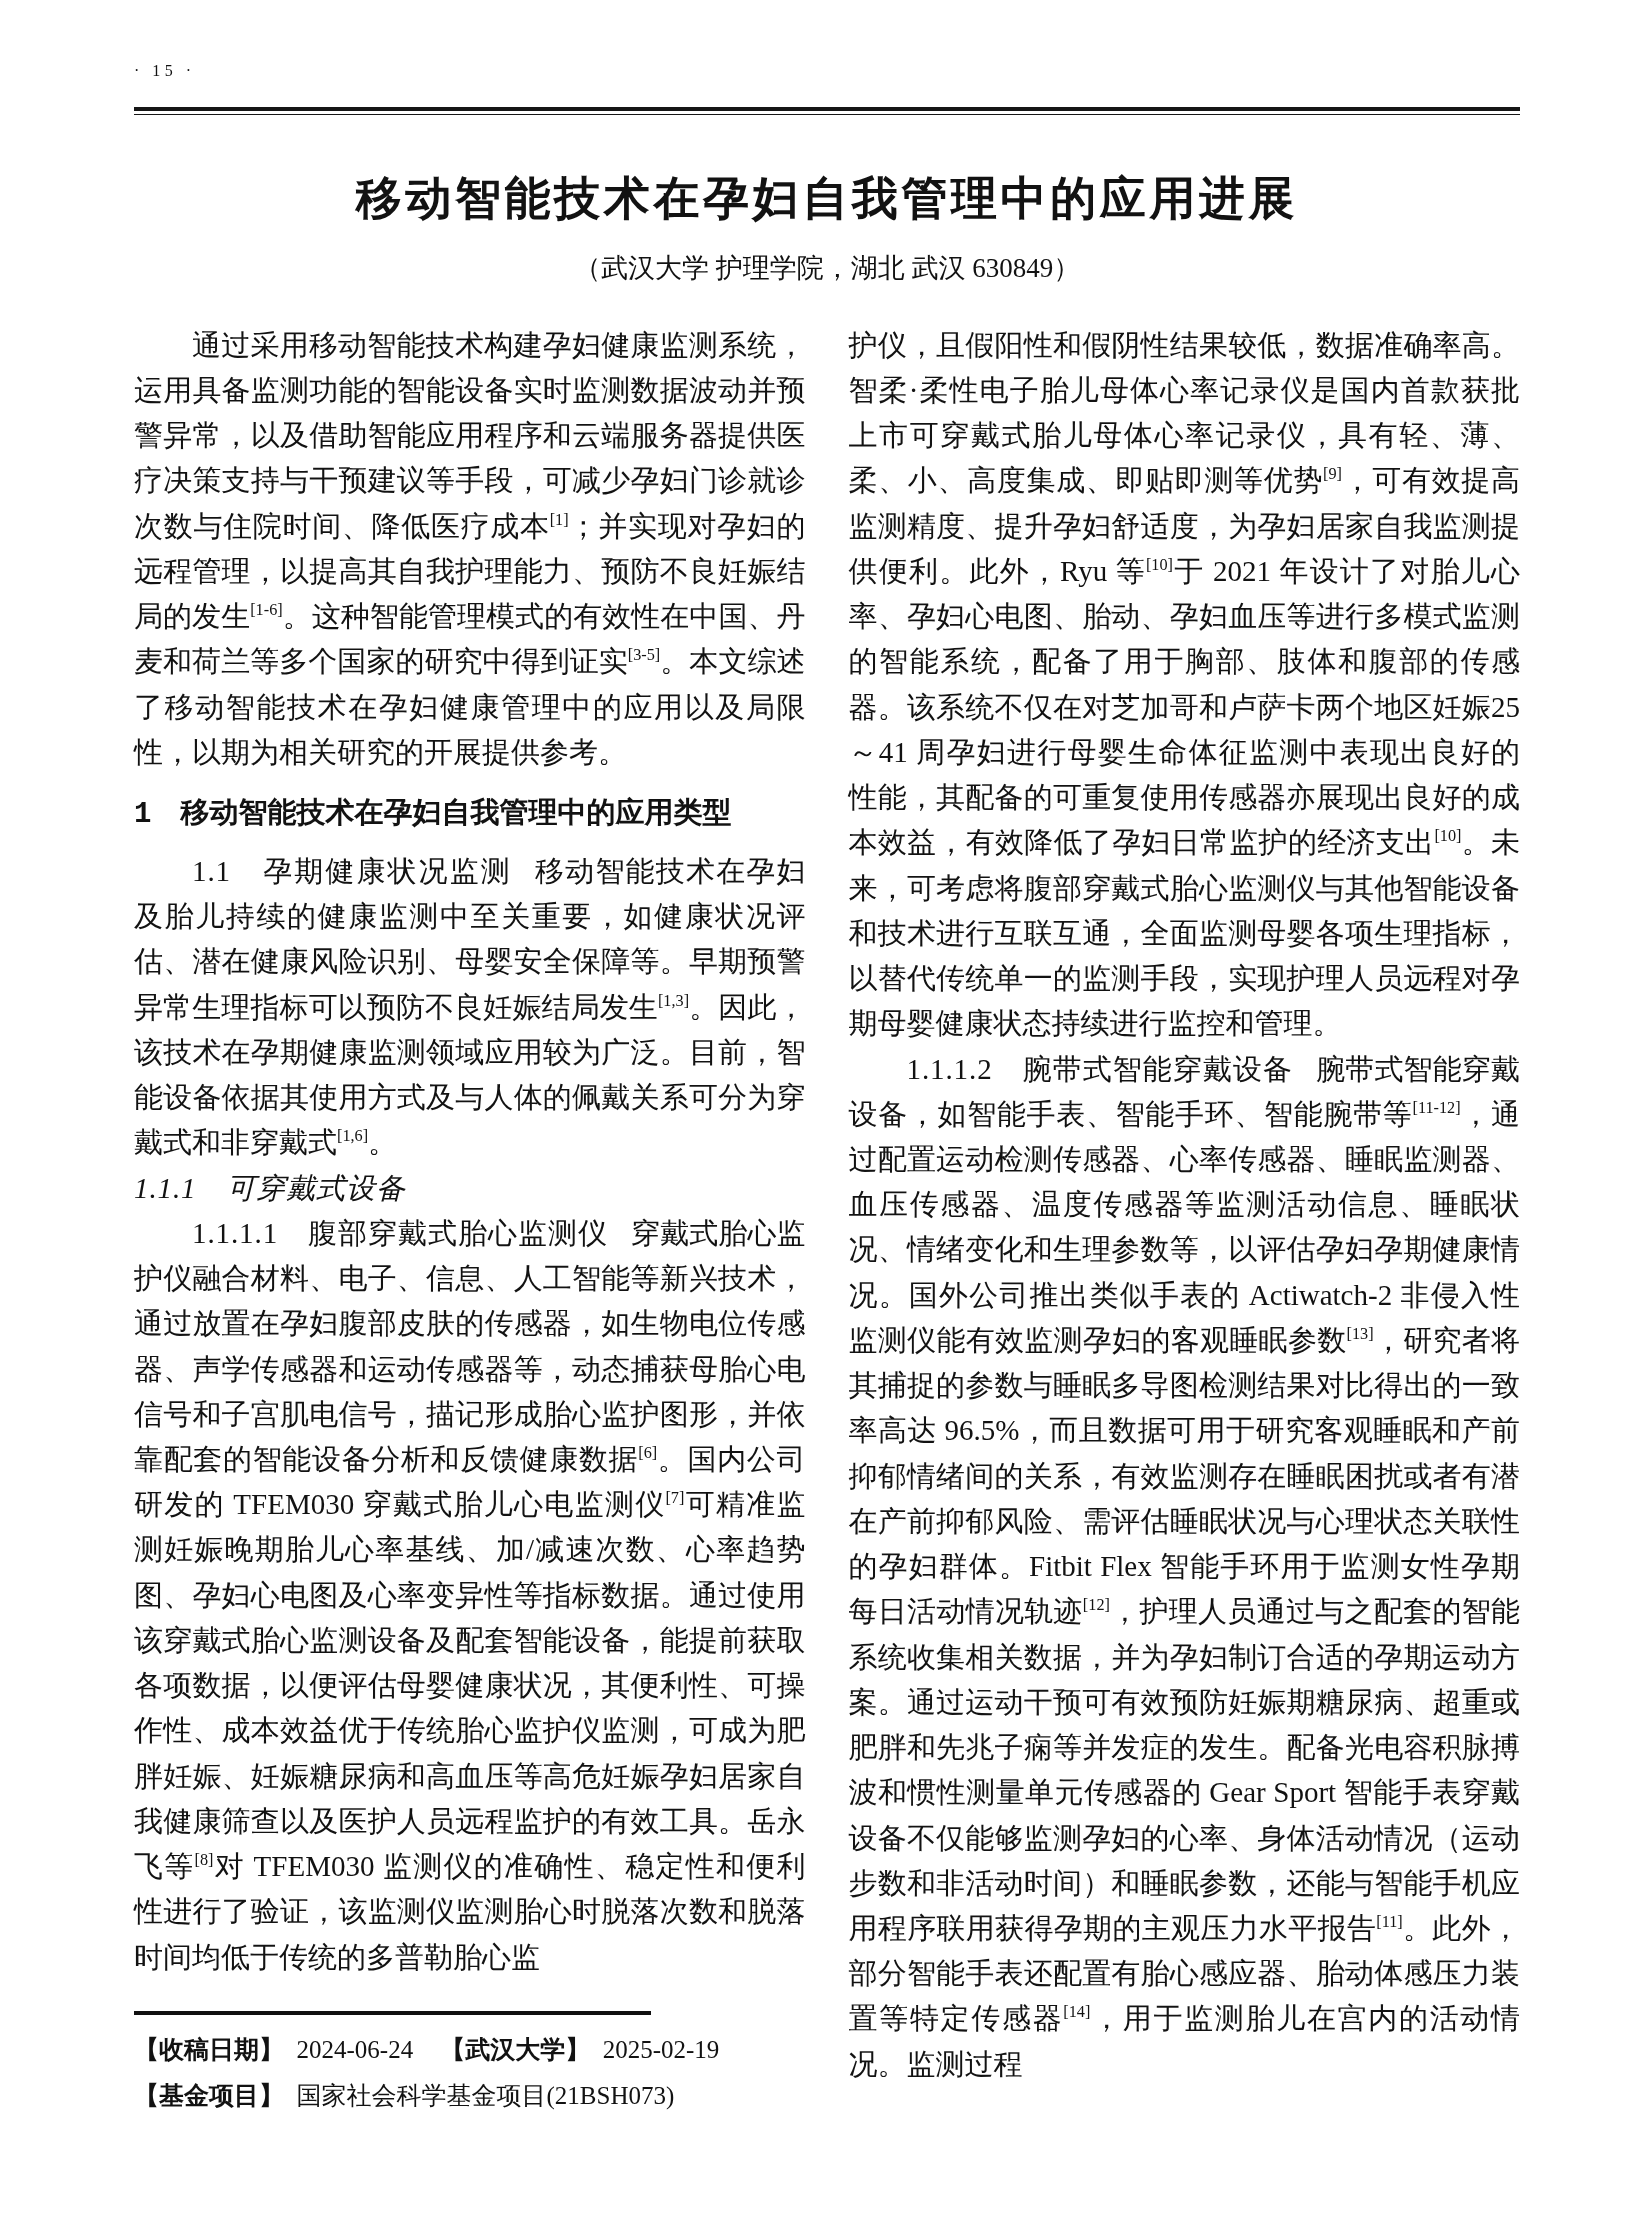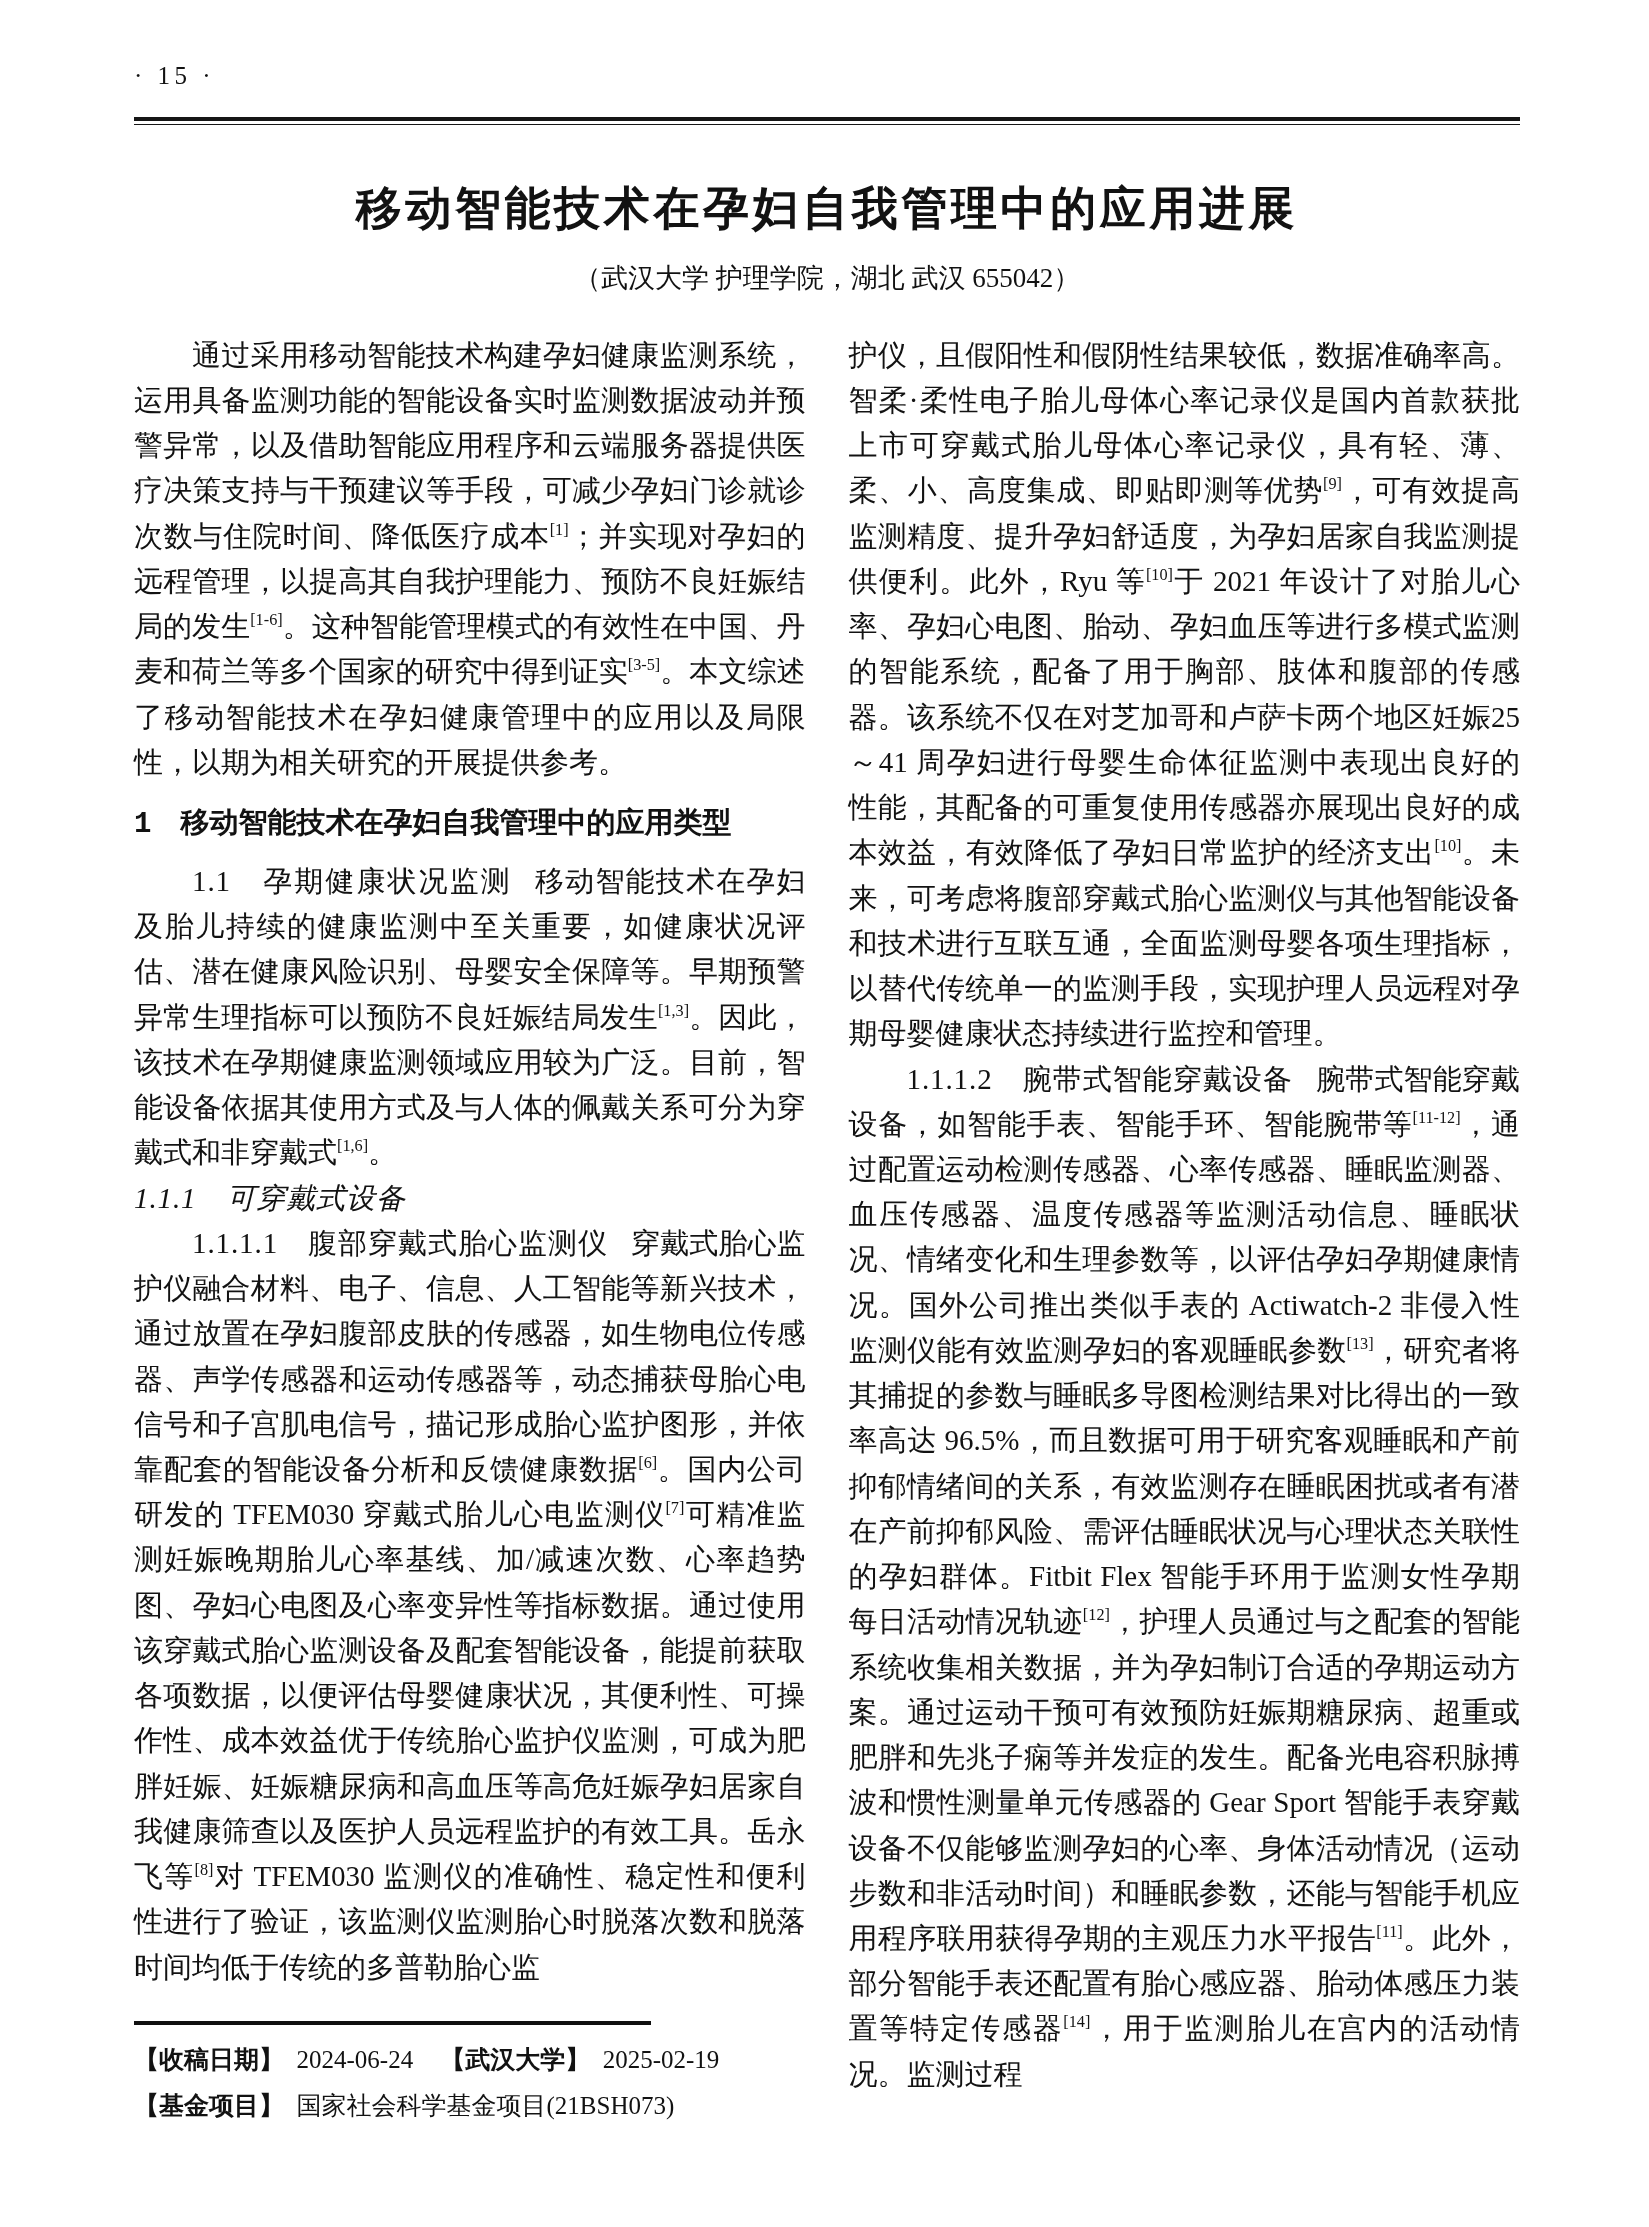--- a/index.html
+++ b/index.html
@@ -13,21 +13,21 @@
     position:relative;box-sizing:border-box;
     width:1650px;height:2334px;
     padding:62px 130px 0 134px;
     overflow:hidden;
   }
   
   .hdr{display:flex;justify-content:space-between;align-items:flex-end;}
   .jn-cn{font-size:25px;letter-spacing:2.7px;}
   .jn-date{font-size:22px;font-style:italic;padding-left:53px;margin-top:2.7px;}
   .jn-en{font-size:23px;font-style:italic;margin-top:0.9px;}
-  .pageno{font-size:25px;letter-spacing:4.5px;padding-bottom:11.6px;text-align:center;}
+  .pageno{font-size:16px;letter-spacing:4.5px;padding-bottom:11.6px;text-align:center;}
   .hdr-rule{
     margin-top:15px;height:3.6px;
     border-top:4.9px solid #161616;
     border-bottom:1.8px solid #161616;
   }
   
   .title{
     margin-top:53px;text-align:center;
     font-family:"Liberation Sans","DejaVu Sans",sans-serif;
     font-weight:bold;font-size:46px;letter-spacing:3.6px;
@@ -62,21 +62,21 @@
 <body>
 
 <div class="page">
 
   <div class="hdr">
     <div class="pageno">· 15 ·</div>
   </div>
   <div class="hdr-rule"></div>
 
   <div class="title">移动智能技术在孕妇自我管理中的应用进展</div>
-  <div class="affil">（武汉大学 护理学院，湖北 武汉 655042）</div>
+  <div class="affil">（武汉大学 护理学院，湖北 武汉 630849）</div>
 
   <div class="cols">
 
     <div class="col">
       <p class="ind"><span class="rich">通过采用移动智能技术构建孕妇健康监测系统，运用具备监测功能的智能设备实时监测数据波动并预警异常，以及借助智能应用程序和云端服务器提供医疗决策支持与干预建议等手段，可减少孕妇门诊就诊次数与住院时间、降低医疗成本<sup>[1]</sup>；并实现对孕妇的远程管理，以提高其自我护理能力、预防不良妊娠结局的发生<sup>[1-6]</sup>。这种智能管理模式的有效性在中国、丹麦和荷兰等多个国家的研究中得到证实<sup>[3-5]</sup>。本文综述了移动智能技术在孕妇健康管理中的应用以及局限性，以期为相关研究的开展提供参考。</span></p>
 
       <p class="h1">1　移动智能技术在孕妇自我管理中的应用类型</p>
 
       <p class="ind"><span class="kai label">1.1　孕期健康状况监测</span><span class="rich">移动智能技术在孕妇及胎儿持续的健康监测中至关重要，如健康状况评估、潜在健康风险识别、母婴安全保障等。早期预警异常生理指标可以预防不良妊娠结局发生<sup>[1,3]</sup>。因此，该技术在孕期健康监测领域应用较为广泛。目前，智能设备依据其使用方式及与人体的佩戴关系可分为穿戴式和非穿戴式<sup>[1,6]</sup>。</span></p>
 

